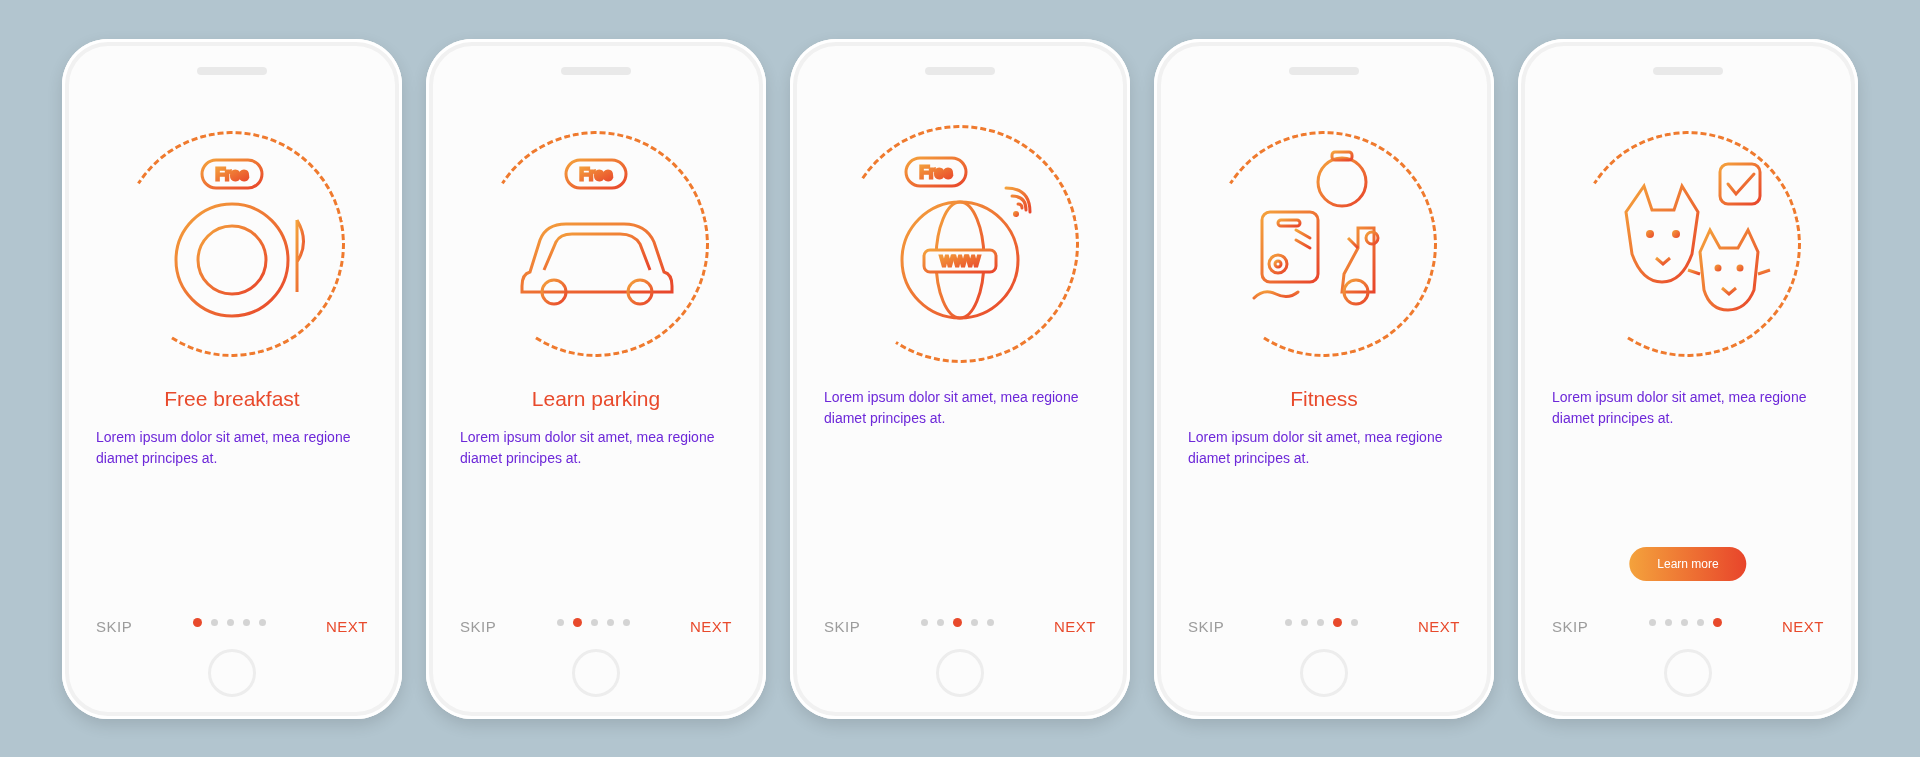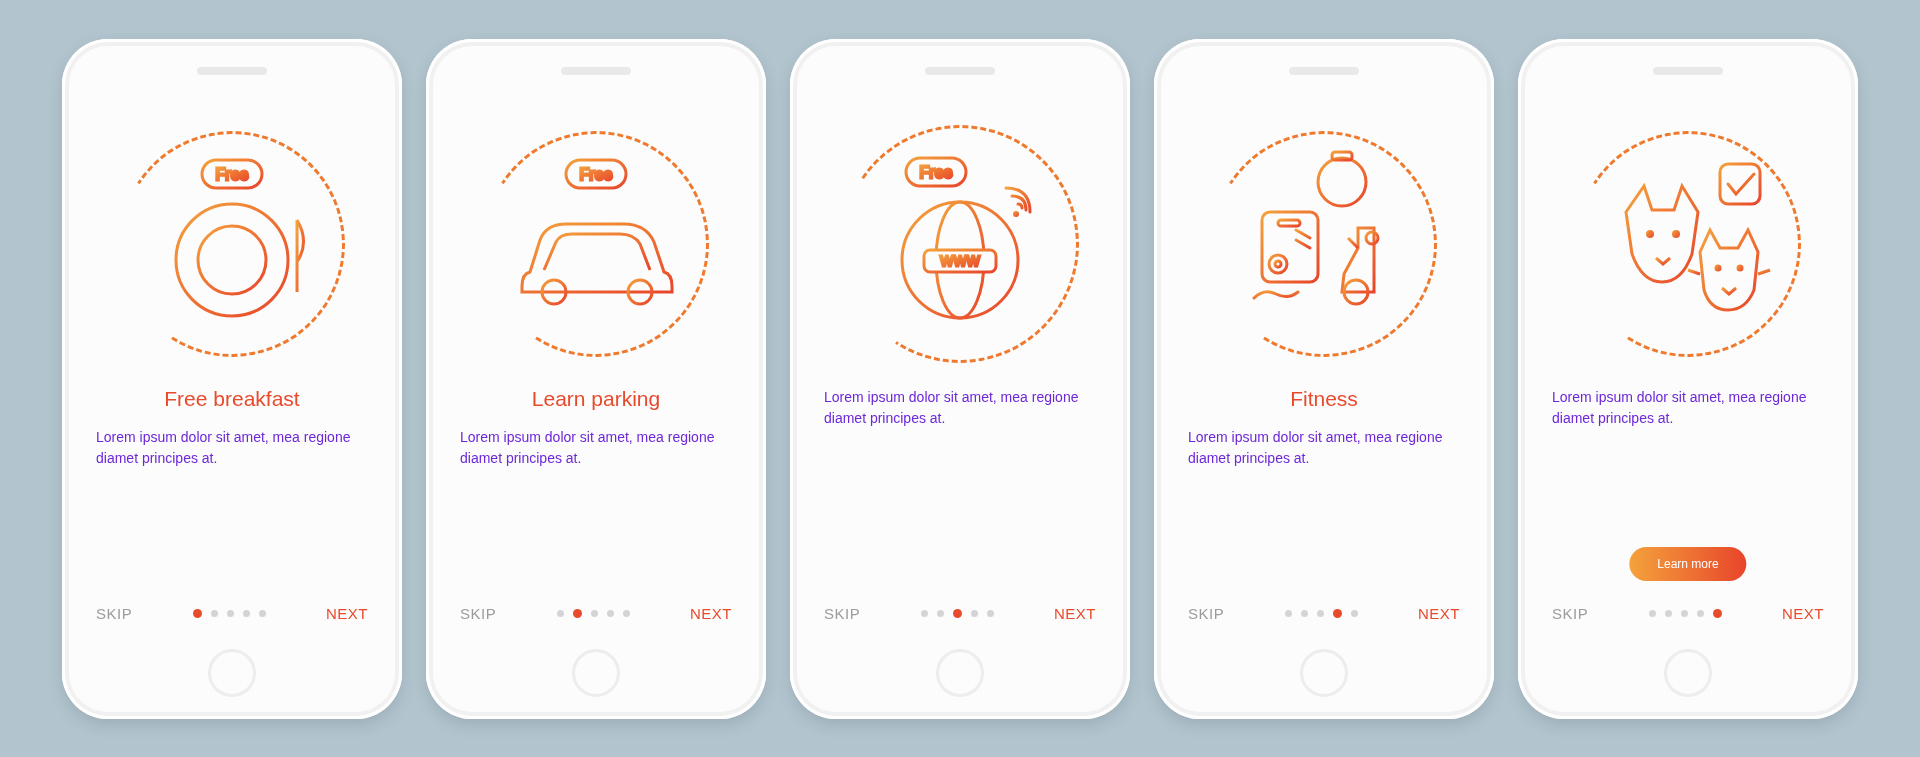--- a/index.html
+++ b/index.html
@@ -7,21 +7,21 @@
 .row{display:flex;gap:24px}
 .phone{width:340px;height:680px;background:#fcfcfc;border-radius:46px;box-shadow:0 6px 16px rgba(0,0,0,.12),inset 0 0 0 3px #fff,inset 0 0 0 7px #f1f1f1;position:relative;padding:86px 34px 54px}
 .phone::before{content:"";position:absolute;top:28px;left:50%;transform:translateX(-50%);width:70px;height:8px;border-radius:4px;background:#e9e9e9}
 .phone::after{content:"";position:absolute;bottom:22px;left:50%;transform:translateX(-50%);width:42px;height:42px;border-radius:50%;border:3px solid #ededed}
 .ill{width:226px;height:226px;margin:6px auto 30px;position:relative;display:flex;align-items:center;justify-content:center}
 .dash{position:absolute;inset:0;border-radius:50%;border:3px dashed transparent;border-top-color:#ef7a2e;border-right-color:#ef7a2e;border-bottom-color:#ef7a2e;transform:rotate(-12deg)}
 .dash.lg{inset:-6px}
 .ill svg{width:200px;height:200px}
 .title{text-align:center;color:#e84a2c;font-size:21px;font-weight:400;margin-bottom:16px}
 .desc{color:#6d28d9;font-size:14px;line-height:1.55}
-.footer{position:absolute;left:34px;right:34px;bottom:97px;display:flex;align-items:center;justify-content:space-between}
+.footer{position:absolute;left:34px;right:34px;bottom:84px;display:flex;align-items:flex-start;justify-content:space-between}
 .skip,.next{font-size:15px;letter-spacing:.5px;cursor:pointer}
 .skip{color:#9c9c9c}
 .next{color:#e84a2c}
 .dots{display:flex;gap:9px;align-items:center}
 .dot{width:7px;height:7px;border-radius:50%;background:#d4d4d4}
 .dot.on{width:9px;height:9px;background:#e84a2c}
 .btn{position:absolute;left:50%;bottom:138px;transform:translateX(-50%);background:linear-gradient(90deg,#f4a23c,#e8452b);color:#fff;padding:10px 28px;border-radius:22px;font-size:12px;cursor:pointer;border:none}
 </style>
 </head>
 <body>

